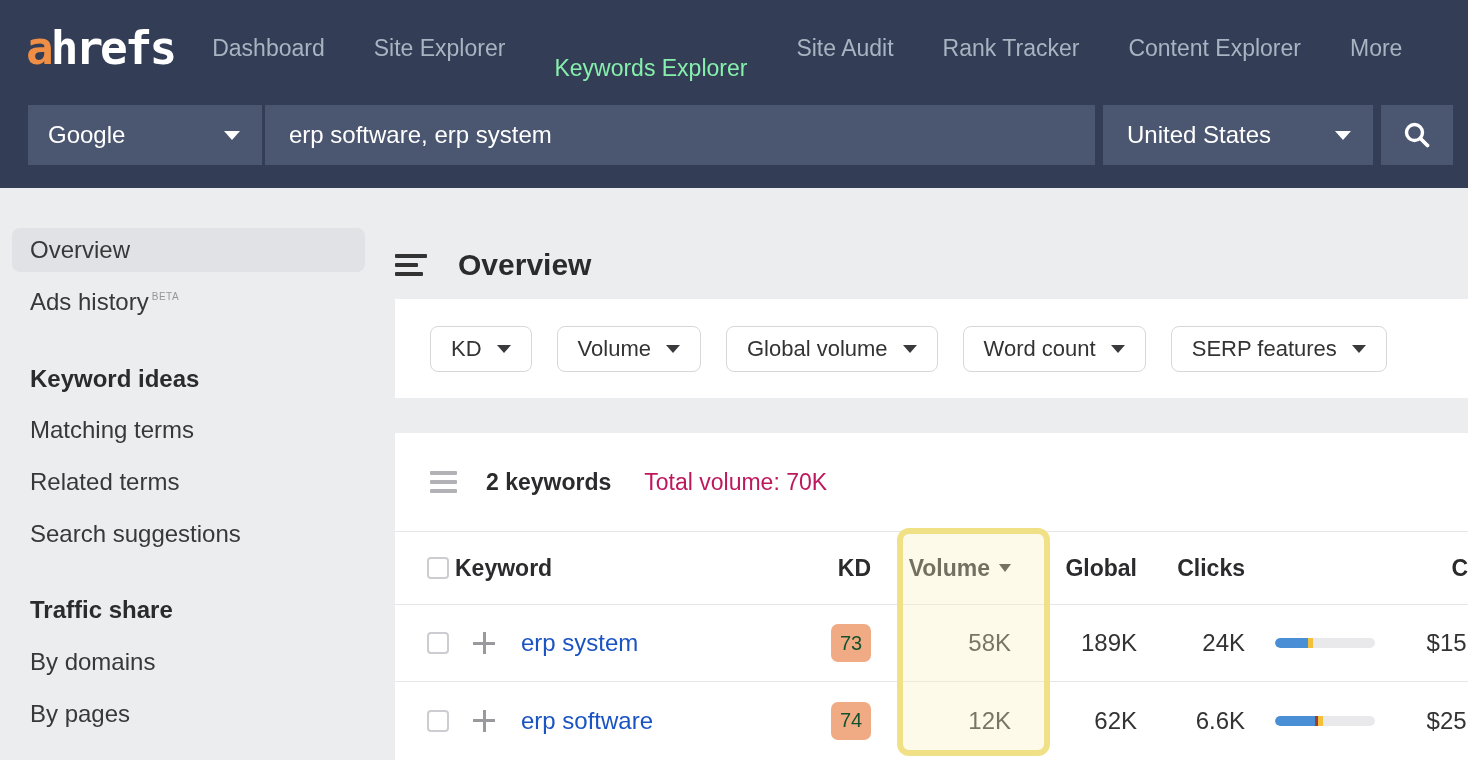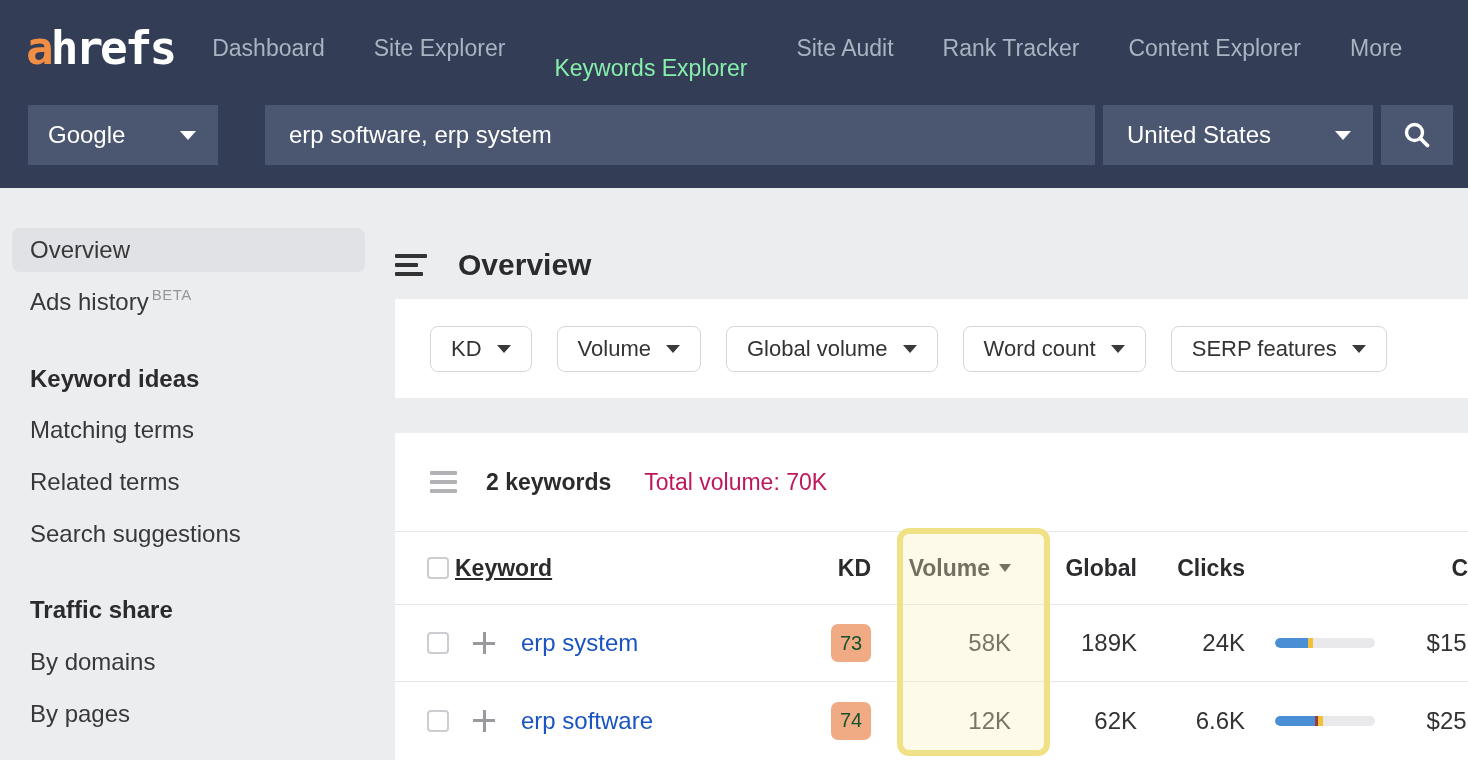--- a/index.html
+++ b/index.html
@@ -15,36 +15,36 @@
   .logo .logo-a{color:#ef8e44;}
   .logo .logo-rest{color:#ffffff;}
   .nav{display:flex;align-items:center;gap:49px;margin-left:38px;white-space:nowrap;}
   .nav-item{font-size:23px;color:#a9b3c2;cursor:pointer;text-decoration:none;}
   .nav-item.active{color:#86efac;font-weight:400;margin-top:41px;}
 
   .searchrow{position:absolute;top:96px;left:0;width:100%;height:92px;}
   .ctrl{position:absolute;top:9px;height:60px;background:#4b5670;border:none;color:#fff;}
   .select{display:flex;align-items:center;justify-content:space-between;
           padding:0 22px 0 24px;font-size:24px;cursor:pointer;}
-  .select-engine{left:28px;width:190px;padding-left:20px;}
+  .select-engine{left:28px;width:234px;padding-left:20px;}
   .query{left:265px;width:830px;padding:0 24px;font-size:24px;color:#fff;outline:none;
          font-family:"Liberation Sans","DejaVu Sans",sans-serif;}
   .select-country{left:1103px;width:270px;gap:24px;}
   .search-btn{left:1381px;width:72px;display:flex;align-items:center;justify-content:center;cursor:pointer;}
   .caret-w{width:0;height:0;border-left:8px solid transparent;border-right:8px solid transparent;
            border-top:9px solid #ffffff;}
 
   
   .sidebar{position:absolute;top:188px;left:0;width:375px;height:572px;}
   .side-item{position:absolute;left:30px;font-size:24px;color:#38383a;cursor:pointer;white-space:nowrap;}
   .side-pill{position:absolute;left:12px;top:40px;width:353px;height:44px;background:#e1e2e5;
              border-radius:8px;display:flex;align-items:center;padding-left:18px;
              font-size:24px;color:#38383a;cursor:pointer;}
   .side-head{font-weight:bold;color:#2b2b2d;cursor:default;}
-  .beta{font-size:15px;color:#97979b;position:relative;top:-10px;margin-left:3px;letter-spacing:.5px;}
+  .beta{font-size:10px;color:#97979b;position:relative;top:-10px;margin-left:3px;letter-spacing:.5px;}
 
   
   .page-title-row{position:absolute;left:395px;top:228px;display:flex;align-items:center;}
   .tbars{display:flex;flex-direction:column;gap:5px;cursor:pointer;}
   .tbars div{height:4px;border-radius:1px;background:#333;}
   .tb1{width:32px;} .tb2{width:23px;} .tb3{width:28px;}
   .page-title{margin-left:31px;font-size:30px;font-weight:bold;color:#2b2b2d;}
 
   .filter-card{position:absolute;left:395px;top:299px;width:1105px;height:99px;background:#fff;
                display:flex;align-items:center;padding-left:35px;gap:25px;}
@@ -63,21 +63,21 @@
   .total-volume{font-size:23px;color:#be185d;}
 
   .trow{display:flex;align-items:center;padding-left:32px;}
   .thead{height:73px;border-bottom:1px solid #e7e7ea;font-weight:bold;font-size:23px;color:#2b2b2d;}
   .tr{height:77px;font-size:24px;color:#333;}
   .tr.mid{border-bottom:1px solid #e7e7ea;}
   .cell{display:flex;align-items:center;}
   .right{justify-content:flex-end;}
   .c-check{width:22px;margin-right:6px;flex:none;}
   .checkbox{width:22px;height:22px;border:2px solid #cdcdd1;border-radius:4px;background:#fff;cursor:pointer;}
-  .c-kwhead{width:356px;flex:none;text-decoration:underline;}
+  .c-kwhead{width:356px;flex:none;}
   .c-plus{width:22px;margin-left:18px;margin-right:26px;flex:none;}
   .plus{position:relative;width:22px;height:22px;cursor:pointer;}
   .plus::before{content:"";position:absolute;left:0;top:9.5px;width:22px;height:3px;background:#9a9a9e;}
   .plus::after{content:"";position:absolute;left:9.5px;top:0;width:3px;height:22px;background:#9a9a9e;}
   .c-kw{width:290px;flex:none;}
   .kw-link{color:#1a53c2;cursor:pointer;text-decoration:none;}
   .c-kd{width:60px;flex:none;}
   .c-vol{width:140px;flex:none;}
   .c-global{width:126px;flex:none;}
   .c-clicks{width:108px;flex:none;}

